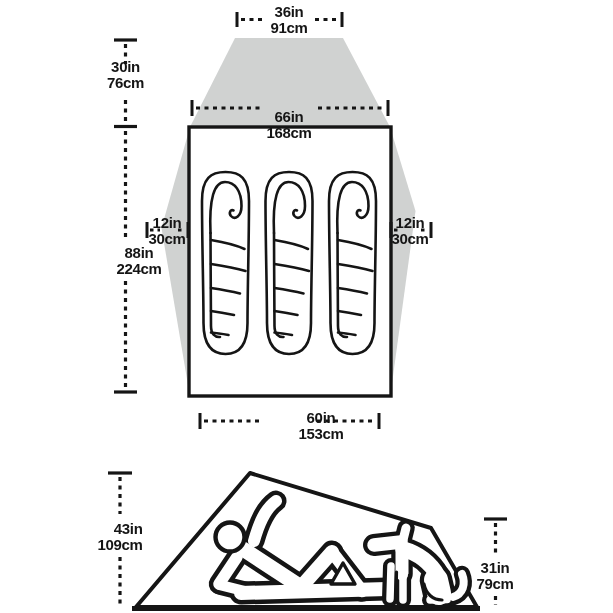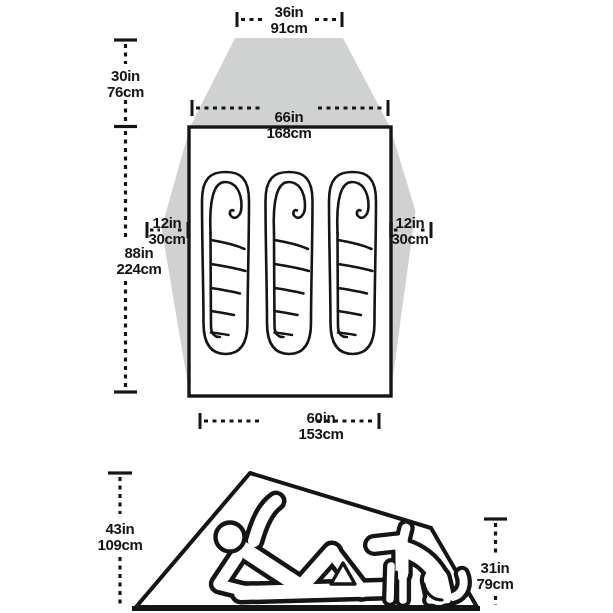--- a/index.html
+++ b/index.html
@@ -200,31 +200,31 @@
   <div class="dim-label" style="left:410px;top:230px;">
     <span>12in</span>
     <span>30cm</span>
   </div>
 
   <div class="dim-label" style="left:289px;top:425px;margin-left:32px;">
     <span>60in</span>
     <span>153cm</span>
   </div>
 
-  <div class="dim-label" style="left:125.5px;top:83px;">
+  <div class="dim-label" style="left:125.5px;top:74px;">
     <span>30in</span>
     <span>76cm</span>
   </div>
 
   <div class="dim-label" style="left:139px;top:260px;">
     <span>88in</span>
     <span>224cm</span>
   </div>
 
-  <div class="dim-label" style="left:120px;top:536px;">
+  <div class="dim-label" style="left:120px;top:536px;text-align:right;">
     <span>43in</span>
     <span>109cm</span>
   </div>
 
   <div class="dim-label" style="left:495px;top:575px;">
     <span>31in</span>
     <span>79cm</span>
   </div>
 
 </div>

